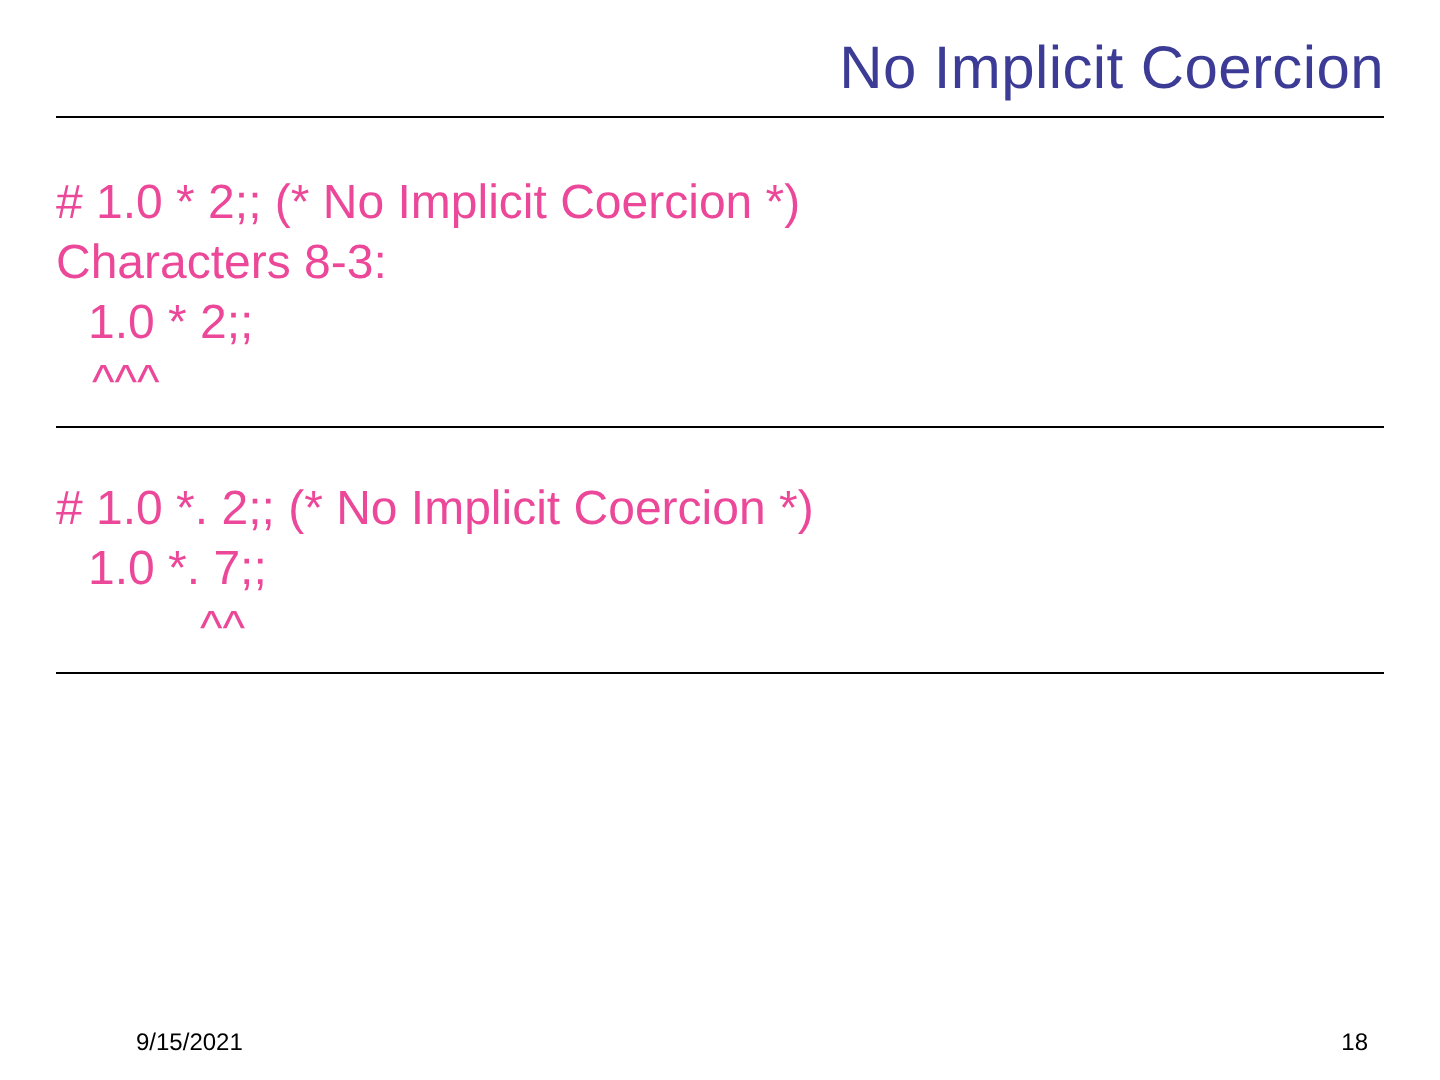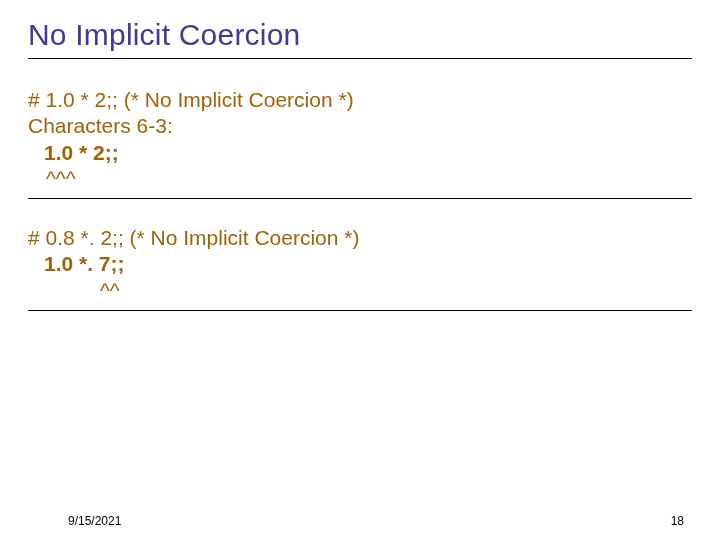--- a/index.html
+++ b/index.html
@@ -18,42 +18,42 @@
     height: 540px;
     box-sizing: border-box;
     padding: 18px 28px 0 28px;
   }
   .title {
     font-size: 30px;
     color: #3c3c96;
     margin: 0 0 6px 0;
     font-weight: normal;
     letter-spacing: 0.2px;
+    text-align: right;
   }
   .rule {
     border: none;
     border-top: 1px solid #000;
     margin: 0 0 14px 0;
   }
   .body {
-    font-size: 21px;
+    font-size: 24px;
     line-height: 1.25;
-    color: #a16207;
+    color: #ec4899;
     margin-top: 28px;
   }
   .block {
     margin-bottom: 6px;
   }
   .hang2 {
     margin-left: 36px;
     text-indent: -36px;
   }
   .indent-small {
     padding-left: 16px;
-    font-weight: bold;
   }
   .indent-caret1 {
     padding-left: 18px;
   }
   .indent-caret2 {
     padding-left: 72px;
   }
   .gap {
     height: 18px;
   }
@@ -80,32 +80,32 @@
 
 <div class="slide">
 
   <h1 class="title">No Implicit Coercion</h1>
   <hr class="rule">
 
   <div class="body">
 
     <div class="block">
       <div># 1.0 * 2;; (* No Implicit Coercion *)</div>
-      <div>Characters 6-3:</div>
+      <div>Characters 8-3:</div>
       <div class="indent-small">1.0 * 2;;</div>
       <div class="indent-caret1">^^^</div>
     </div>
 
     <hr class="short-rule">
 
 
     <div class="gap"></div>
 
     <div class="block">
-      <div># 0.8 *. 2;; (* No Implicit Coercion *)</div>
+      <div># 1.0 *. 2;; (* No Implicit Coercion *)</div>
       <div class="indent-small">1.0 *. 7;;</div>
       <div class="indent-caret2">^^</div>
     </div>
 
     <hr class="short-rule">
 
 
   </div>
 
   <div class="footer">

